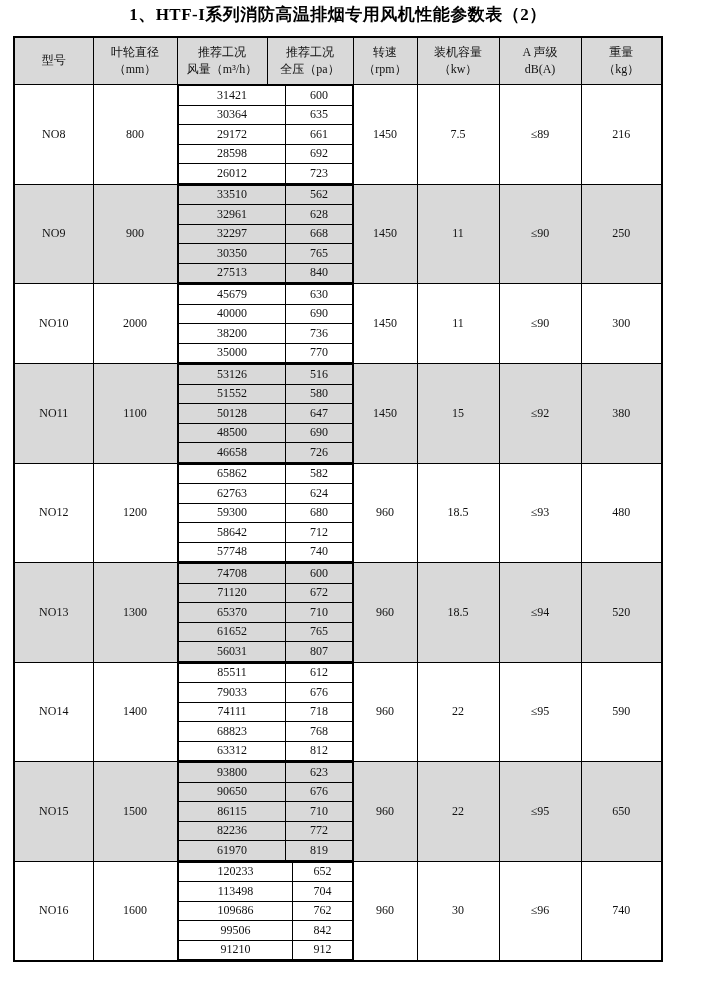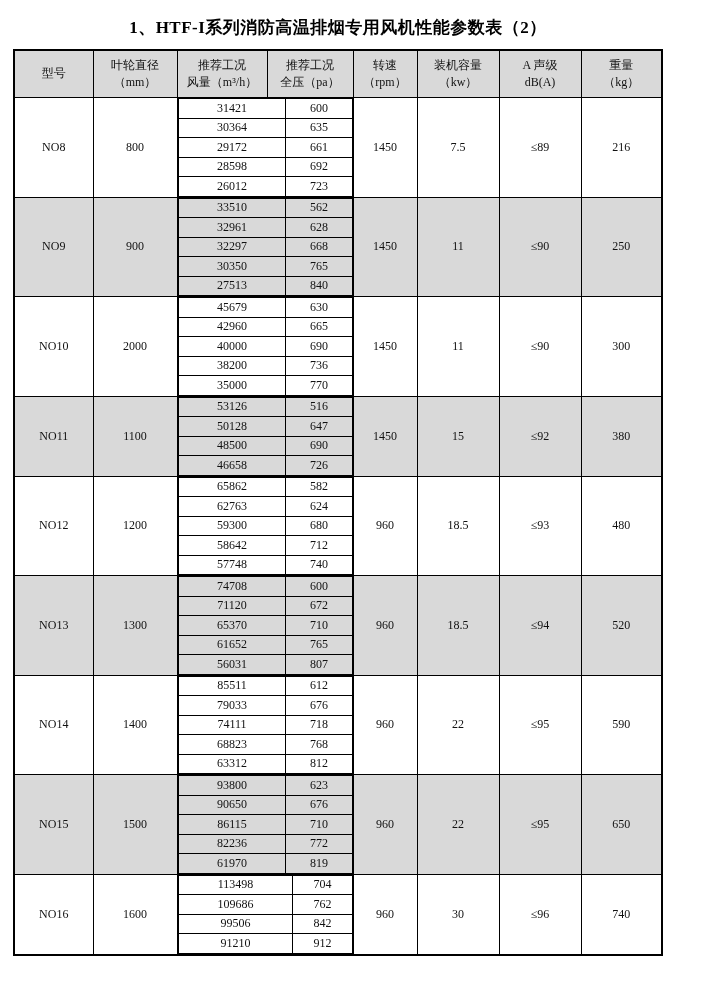--- a/index.html
+++ b/index.html
@@ -10,21 +10,21 @@
   body {
     width: 718px;
     height: 993px;
     overflow: hidden;
     font-family: "Liberation Serif", "DejaVu Serif", serif;
     color: #111111;
     box-sizing: border-box;
   }
   .page {
     width: 676px;
-    padding-top: 16px;
+    padding-top: 3px;
   }
   .title {
     text-align: center;
     font-size: 17px;
     font-weight: bold;
     letter-spacing: 0.5px;
     margin: 0 0 10px 0;
     color: #000000;
   }
   table.main-table {
@@ -204,24 +204,20 @@
           <td class="c-model">NO10</td>
           <td class="c-dia">2000</td>
           <td class="c-points" colspan="2">
             <table class="inner">
               <tbody>
                 <tr>
                   <td>45679</td>
                   <td>630</td>
                 </tr>
                 <tr>
-                  <td>42960</td>
-                  <td>665</td>
-                </tr>
-                <tr>
                   <td>40000</td>
                   <td>690</td>
                 </tr>
                 <tr>
                   <td>38200</td>
                   <td>736</td>
                 </tr>
                 <tr>
                   <td>35000</td>
                   <td>770</td>
@@ -238,20 +234,24 @@
           <td class="c-model">NO11</td>
           <td class="c-dia">1100</td>
           <td class="c-points" colspan="2">
             <table class="inner">
               <tbody>
                 <tr>
                   <td>53126</td>
                   <td>516</td>
                 </tr>
                 <tr>
+                  <td>51552</td>
+                  <td>580</td>
+                </tr>
+                <tr>
                   <td>50128</td>
                   <td>647</td>
                 </tr>
                 <tr>
                   <td>48500</td>
                   <td>690</td>
                 </tr>
                 <tr>
                   <td>46658</td>
                   <td>726</td>
@@ -399,20 +399,24 @@
           <td class="c-power">22</td>
           <td class="c-noise">≤95</td>
           <td class="c-weight">650</td>
         </tr>
         <tr class="plain">
           <td class="c-model">NO16</td>
           <td class="c-dia">1600</td>
           <td class="c-points" colspan="2">
             <table class="inner">
               <tbody>
+                <tr>
+                  <td>120233</td>
+                  <td>652</td>
+                </tr>
                 <tr>
                   <td>113498</td>
                   <td>704</td>
                 </tr>
                 <tr>
                   <td>109686</td>
                   <td>762</td>
                 </tr>
                 <tr>
                   <td>99506</td>

